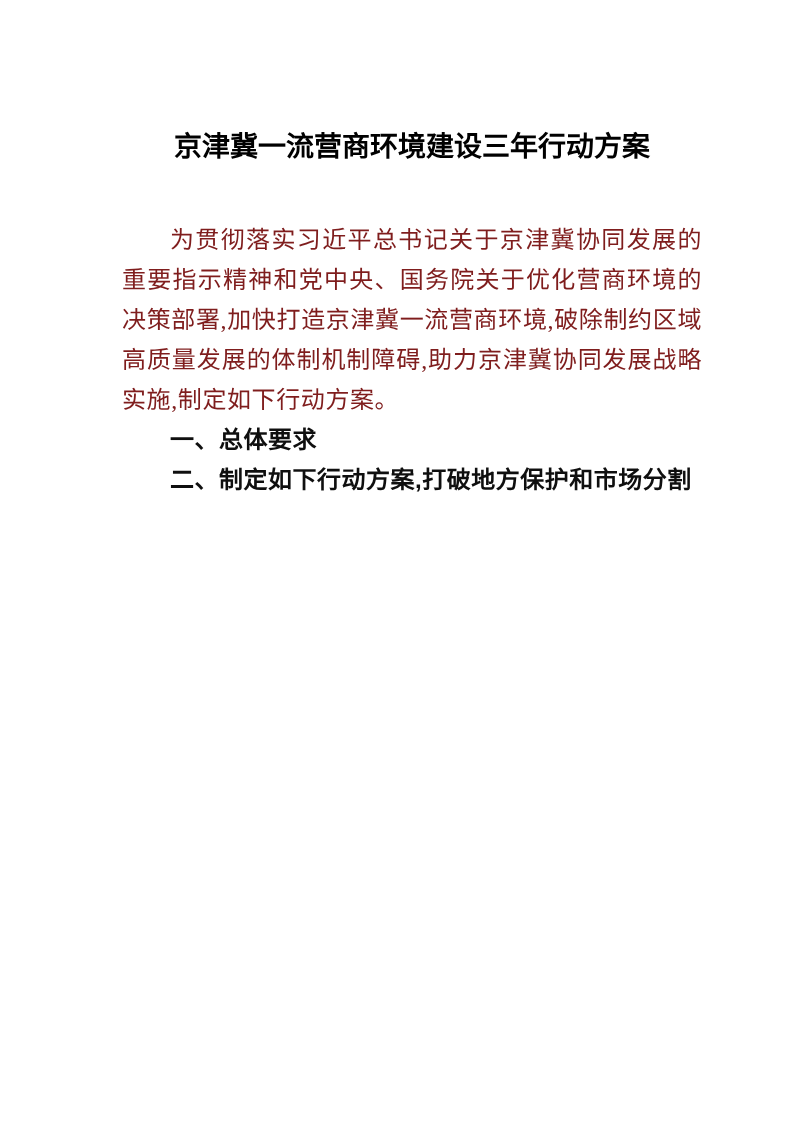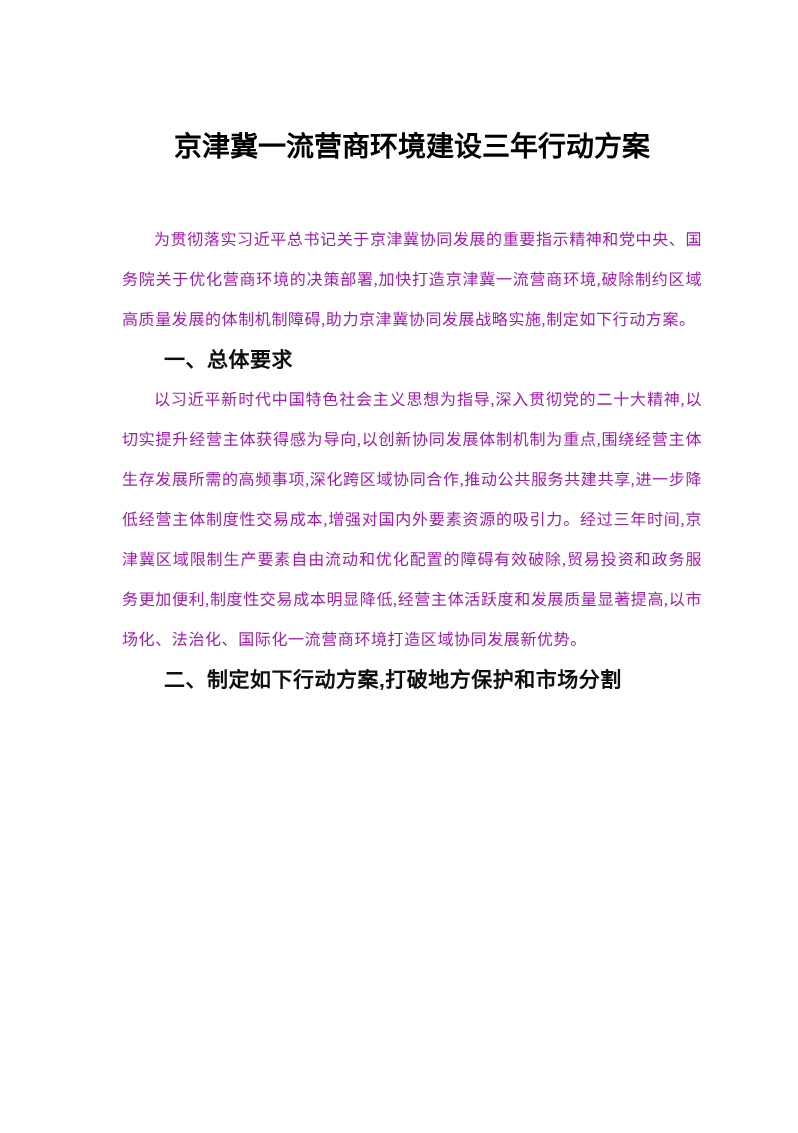--- a/index.html
+++ b/index.html
@@ -24,47 +24,46 @@
     font-size: 28px;
     line-height: 42px;
     letter-spacing: 0px;
     text-align: center;
     color: #000000;
   }
   .section-heading {
     margin: 0;
     font-family: "Liberation Sans", "DejaVu Sans", sans-serif;
     font-weight: bold;
-    font-size: 21px;
+    font-size: 24px;
     line-height: 40px;
     text-indent: 2em;
     letter-spacing: 0.5px;
     color: #0f0f0f;
     text-align: left;
   }
   .body-para {
     margin: 0;
     font-family: "Liberation Serif", "DejaVu Serif", serif;
     font-weight: normal;
-    font-size: 16px;
+    font-size: 24px;
     line-height: 40px;
     text-indent: 2em;
     letter-spacing: 0.6px;
-    color: #a21caf;
+    color: #7f1d1d;
     text-align: justify;
     text-justify: inter-character;
   }
 </style>
 </head>
 <body>
 
 <div class="page">
   <h1 class="doc-title">京津冀一流营商环境建设三年行动方案</h1>
 
   <p class="body-para">为贯彻落实习近平总书记关于京津冀协同发展的重要指示精神和党中央、国务院关于优化营商环境的决策部署,加快打造京津冀一流营商环境,破除制约区域高质量发展的体制机制障碍,助力京津冀协同发展战略实施,制定如下行动方案。</p>
 
   <h2 class="section-heading">一、总体要求</h2>
 
-  <p class="body-para">以习近平新时代中国特色社会主义思想为指导,深入贯彻党的二十大精神,以切实提升经营主体获得感为导向,以创新协同发展体制机制为重点,围绕经营主体生存发展所需的高频事项,深化跨区域协同合作,推动公共服务共建共享,进一步降低经营主体制度性交易成本,增强对国内外要素资源的吸引力。经过三年时间,京津冀区域限制生产要素自由流动和优化配置的障碍有效破除,贸易投资和政务服务更加便利,制度性交易成本明显降低,经营主体活跃度和发展质量显著提高,以市场化、法治化、国际化一流营商环境打造区域协同发展新优势。</p>
 
   <h2 class="section-heading">二、制定如下行动方案,打破地方保护和市场分割</h2>
 
 </div>
 
 </body></html>

